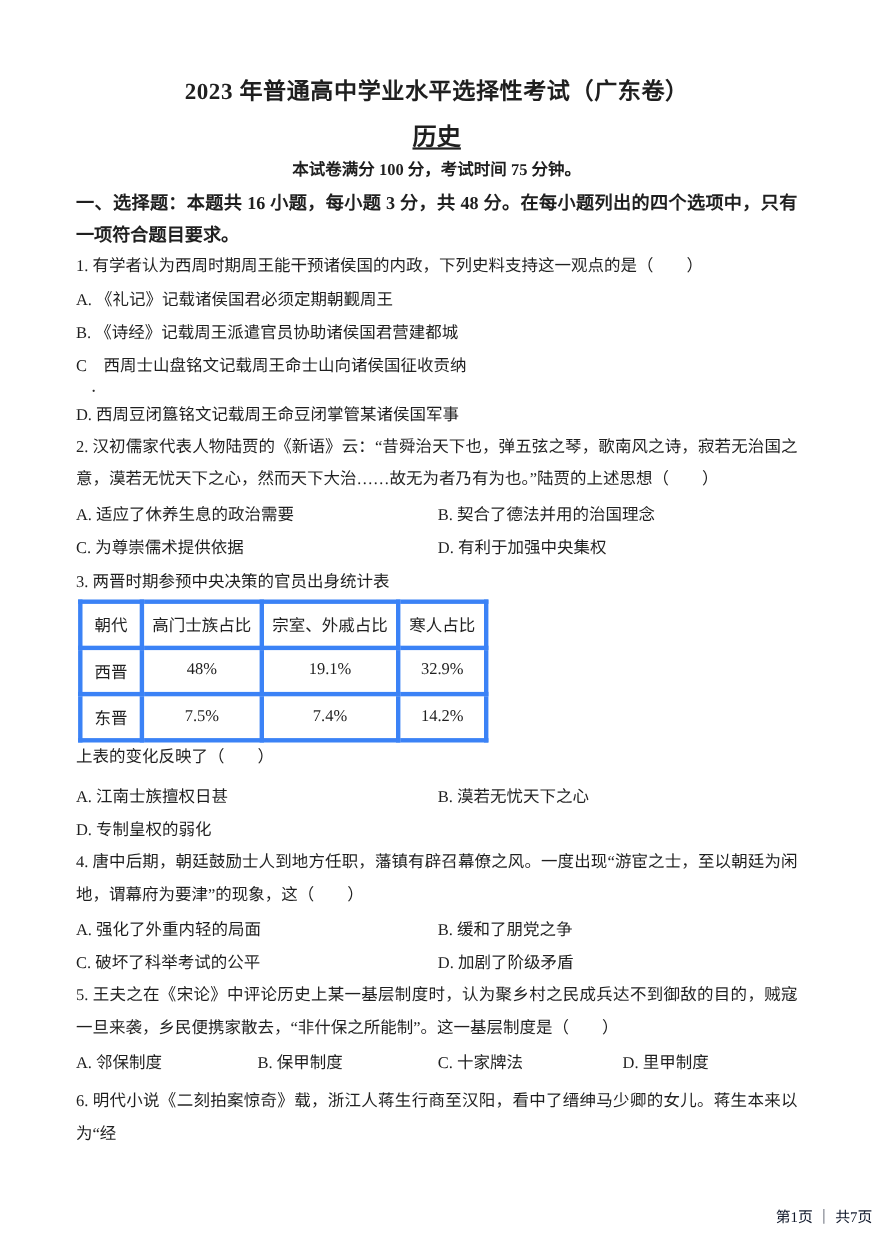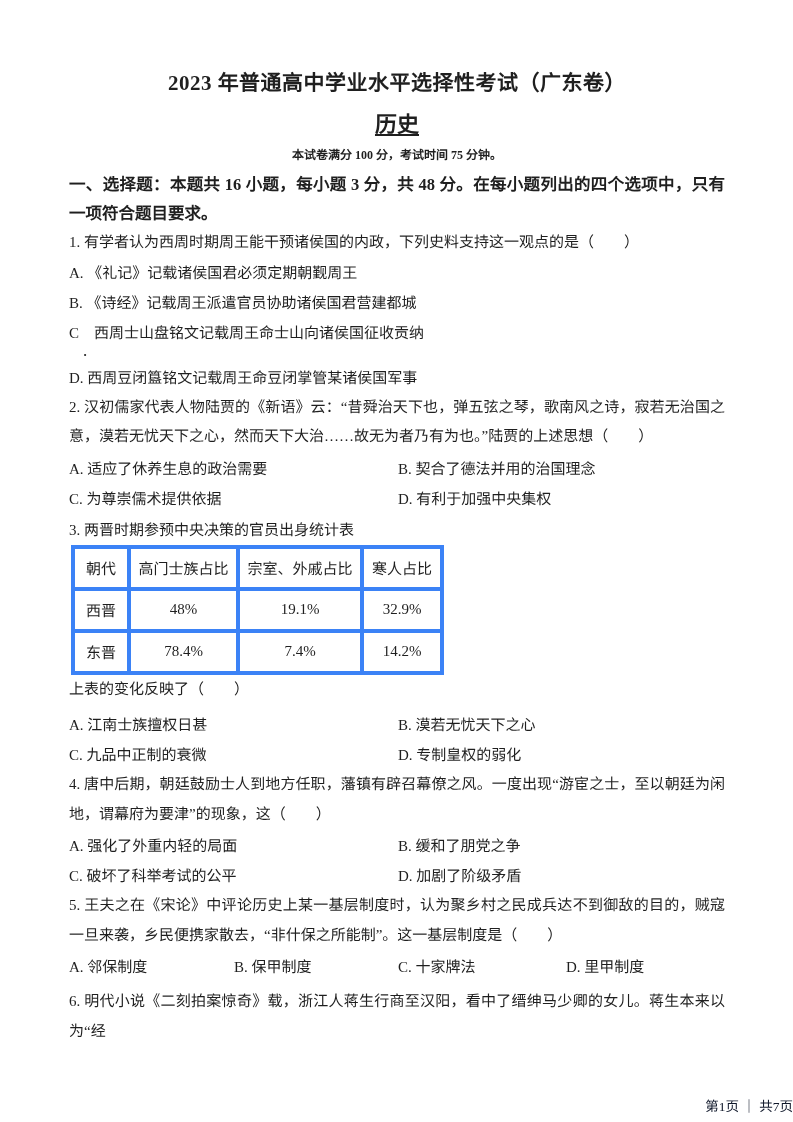--- a/index.html
+++ b/index.html
@@ -23,21 +23,21 @@
     font-weight: bold; text-align: center;
     letter-spacing: 0.5px;
   }
   .subject {
     font-size: 22px; line-height: 31px;
     font-weight: bold; text-align: center;
     margin-top: 11px;
     text-decoration: underline;
   }
   .info {
-    font-size: 12px; line-height: 30px;
+    font-size: 15px; line-height: 30px;
     font-weight: bold; text-align: center;
   }
   .section-heading {
     font-size: 16.5px; line-height: 29px;
     font-weight: bold; text-align: justify;
   }
   .stem {
     font-size: 15px; line-height: 29.5px;
     text-align: justify;
   }
@@ -117,33 +117,32 @@
       <td class="col-c4">寒人占比</td>
     </tr>
     <tr>
       <td>西晋</td>
       <td>48%</td>
       <td>19.1%</td>
       <td>32.9%</td>
     </tr>
     <tr>
       <td>东晋</td>
-      <td>78.4%</td>
+      <td>7.5%</td>
       <td>7.4%</td>
       <td>14.2%</td>
     </tr>
   </tbody>
     </table>
   <div class="stem">上表的变化反映了（　　）</div>
   <div class="opt-grid2 mt6">
     <span>A.  江南士族擅权日甚</span>
     <span>B.  漠若无忧天下之心</span>
   </div>
   <div class="opt-grid2">
-    <span>C.  九品中正制的衰微</span>
     <span>D.  专制皇权的弱化</span>
   </div>
 
   <div class="stem">4. 唐中后期，朝廷鼓励士人到地方任职，藩镇有辟召幕僚之风。一度出现“游宦之士，至以朝廷为闲地，谓幕府为要津”的现象，这（　　）</div>
   <div class="opt-grid2 mt2">
     <span>A.  强化了外重内轻的局面</span>
     <span>B.  缓和了朋党之争</span>
   </div>
   <div class="opt-grid2">
     <span>C.  破坏了科举考试的公平</span>

